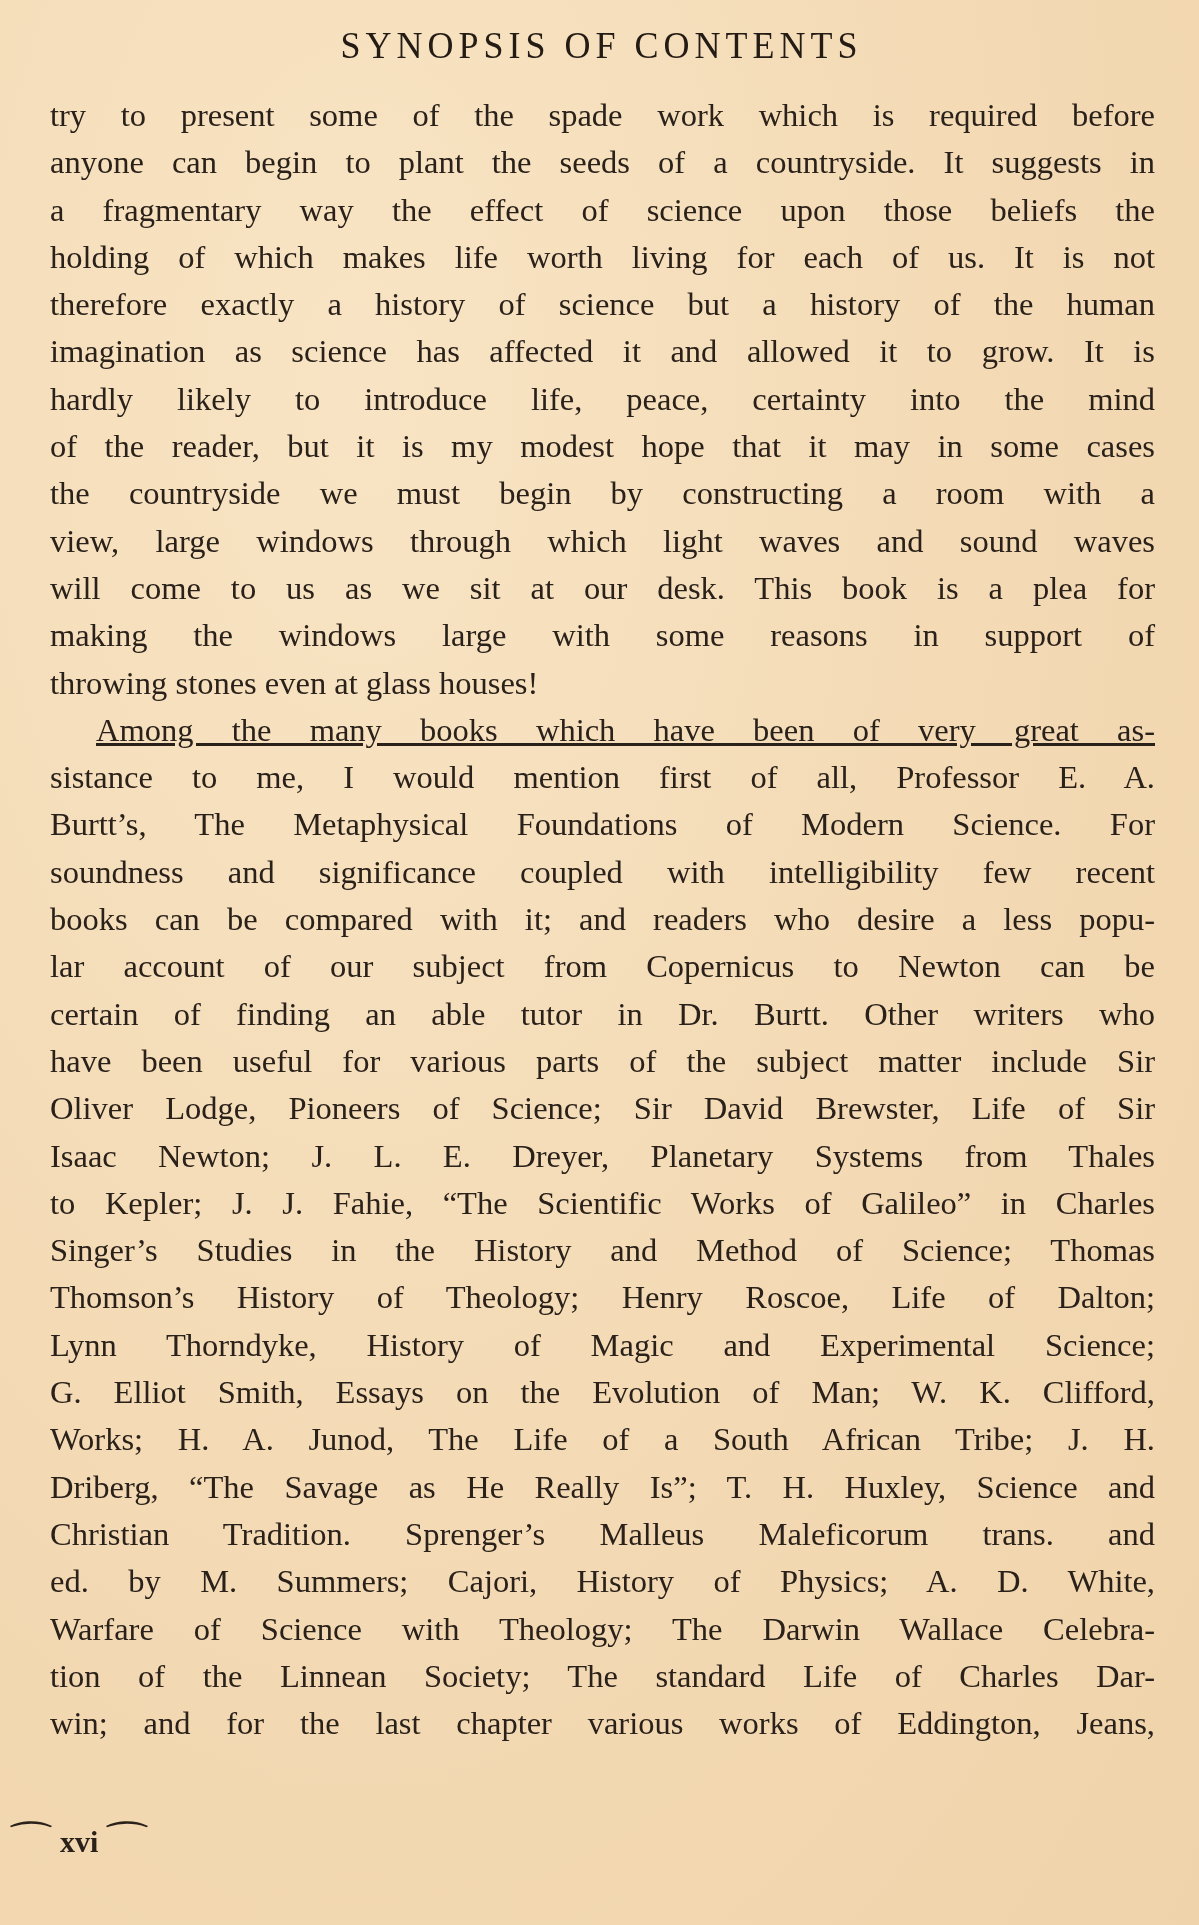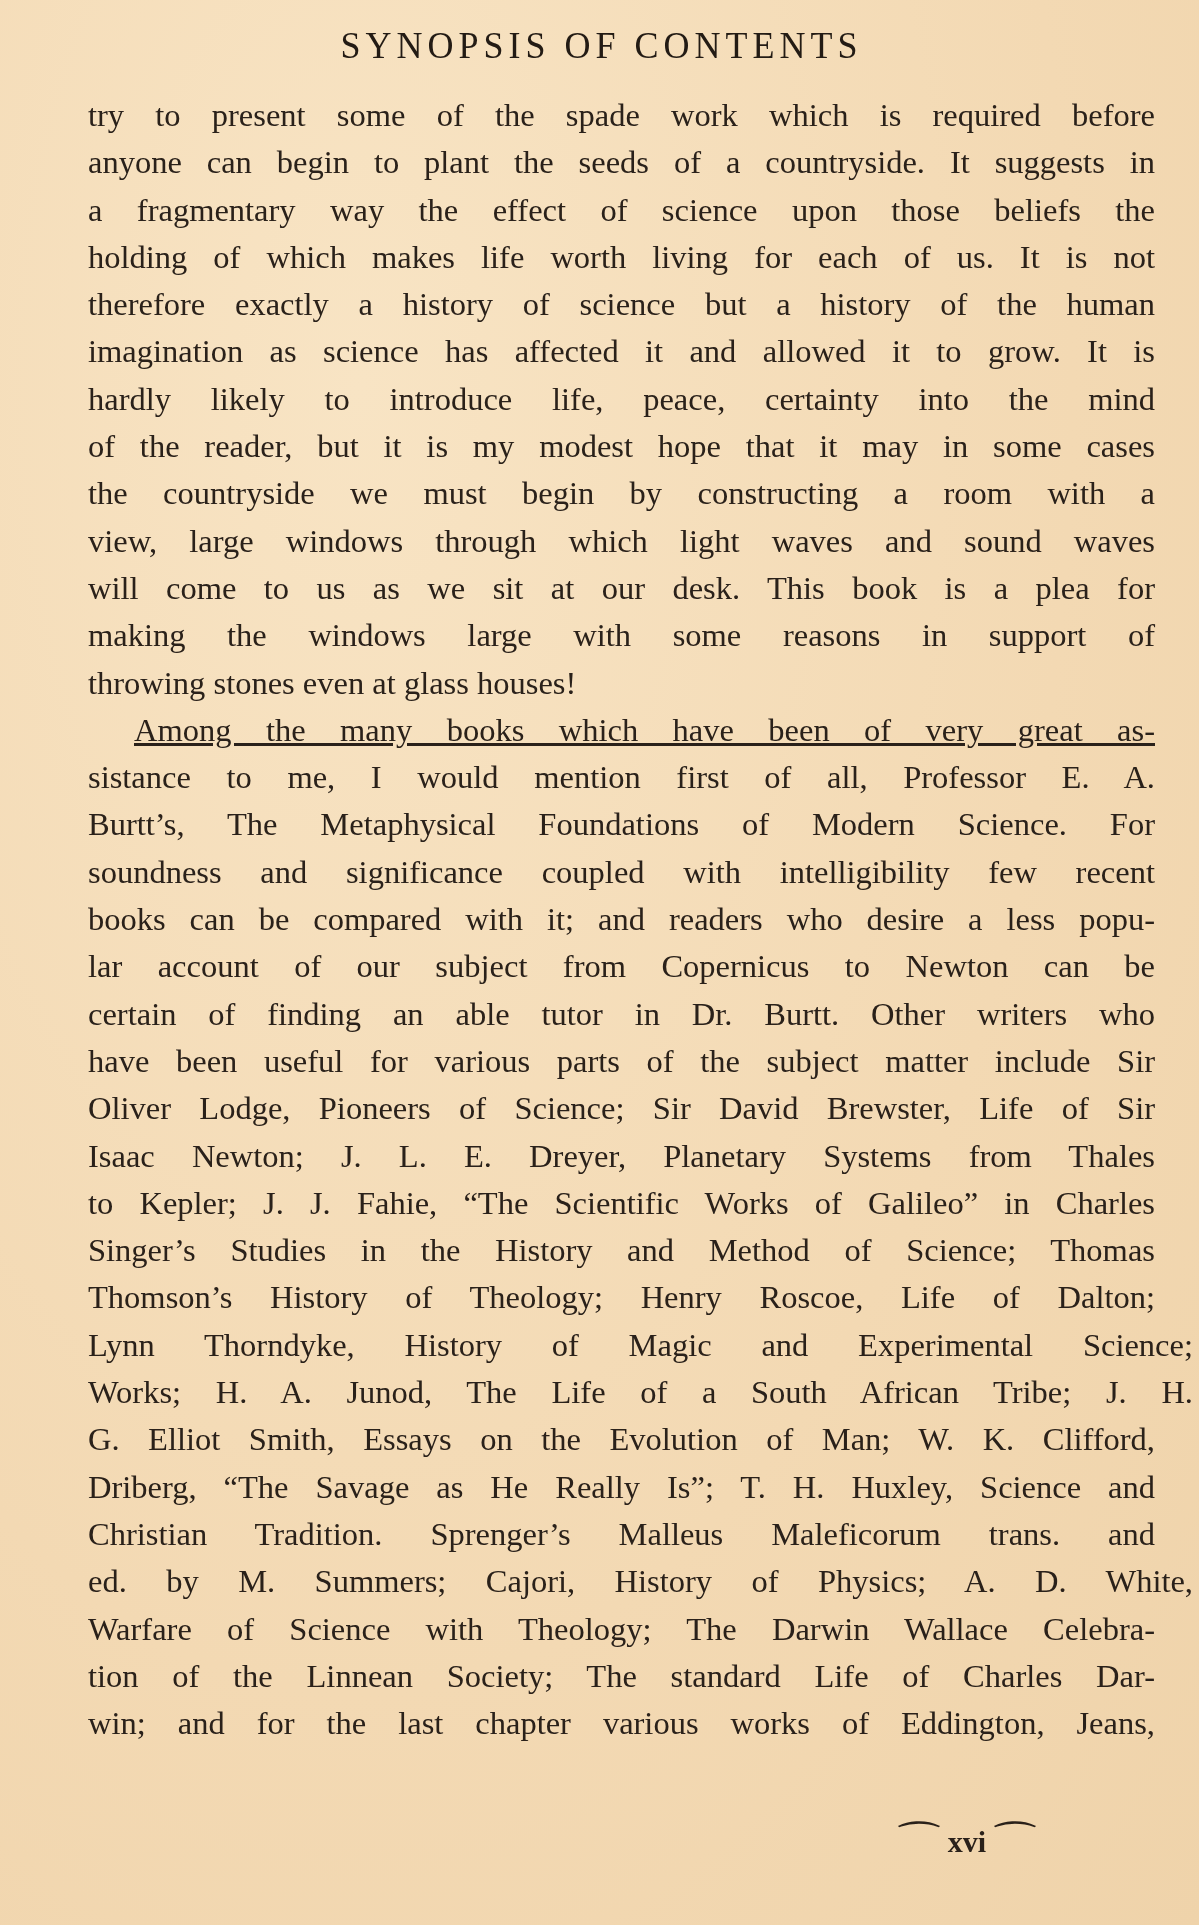--- a/index.html
+++ b/index.html
@@ -38,30 +38,29 @@
   }
   .line {
     display: block;
     font-size: 32.5px;
     line-height: 47.3px;
     height: 47.3px;
     white-space: nowrap;
     text-align: justify;
     text-align-last: justify;
     transform-origin: left center;
-    margin-left: 38px;
   }
   .line.last { text-align-last: left; }
   .line.indent { padding-left: 46px; text-decoration: underline; }
   .line .it { }
   .folio {
     position: absolute;
     left: 0; width: 1042px;
     top: 1822px;
-    text-align: right;
+    text-align: left;
     font-size: 30px;
     font-weight: bold;
     color: #2a211a;
   }
   .folio .orn {
     display: inline-block;
     font-size: 30px;
     transform: scaleX(1.6);
     margin: 0 14px;
     position: relative;
@@ -95,22 +94,22 @@
       <div class="line"><span>books can be compared with it; and readers who desire a less popu-</span></div>
       <div class="line"><span>lar account of our subject from Copernicus to Newton can be</span></div>
       <div class="line"><span>certain of finding an able tutor in Dr. Burtt. Other writers who</span></div>
       <div class="line"><span>have been useful for various parts of the subject matter include Sir</span></div>
       <div class="line"><span>Oliver Lodge, </span><span class="it">Pioneers of Science</span><span>; Sir David Brewster, </span><span class="it">Life of Sir</span></div>
       <div class="line"><span class="it">Isaac Newton</span><span>; J. L. E. Dreyer, </span><span class="it">Planetary Systems from Thales</span></div>
       <div class="line"><span class="it">to Kepler</span><span>; J. J. Fahie, “The Scientific Works of Galileo” in Charles</span></div>
       <div class="line"><span>Singer’s </span><span class="it">Studies in the History and Method of Science</span><span>; Thomas</span></div>
       <div class="line"><span>Thomson’s </span><span class="it">History of Theology</span><span>; Henry Roscoe, </span><span class="it">Life of Dalton</span><span>;</span></div>
       <div class="line" style="width: 1105.02px; transform: scaleX(0.999986);"><span>Lynn Thorndyke, </span><span class="it">History of Magic and Experimental Science</span><span>;</span></div>
+      <div class="line"><span>G. Elliot Smith, </span><span class="it">Essays on the Evolution of Man</span><span>; W. K. Clifford,</span></div>
       <div class="line" style="width: 1105.02px; transform: scaleX(0.999986);"><span class="it">Works</span><span>; H. A. Junod, </span><span class="it">The Life of a South African Tribe</span><span>; J. H.</span></div>
-      <div class="line"><span>G. Elliot Smith, </span><span class="it">Essays on the Evolution of Man</span><span>; W. K. Clifford,</span></div>
       <div class="line"><span>Driberg, “The Savage as He Really Is”; T. H. Huxley, </span><span class="it">Science and</span></div>
       <div class="line"><span class="it">Christian Tradition.</span><span> Sprenger’s </span><span class="it">Malleus Maleficorum</span><span> trans. and</span></div>
       <div class="line" style="width: 1105.02px; transform: scaleX(0.999986);"><span>ed. by M. Summers; Cajori, </span><span class="it">History of Physics</span><span>; A. D. White,</span></div>
       <div class="line"><span class="it">Warfare of Science with Theology</span><span>; The Darwin Wallace Celebra-</span></div>
       <div class="line"><span>tion of the Linnean Society; The standard Life of Charles Dar-</span></div>
       <div class="line"><span>win; and for the last chapter various works of Eddington, Jeans,</span></div>
     </div>
 
   <div class="folio">
     <span class="orn">⌒</span><span>xvi</span><span class="orn">⌒</span>

